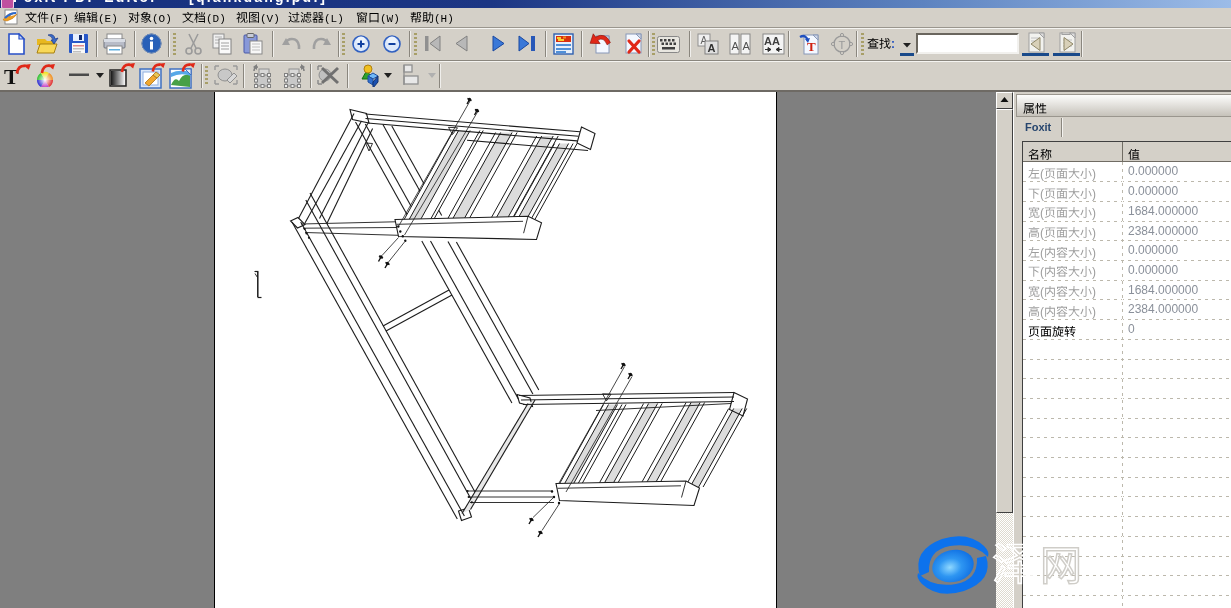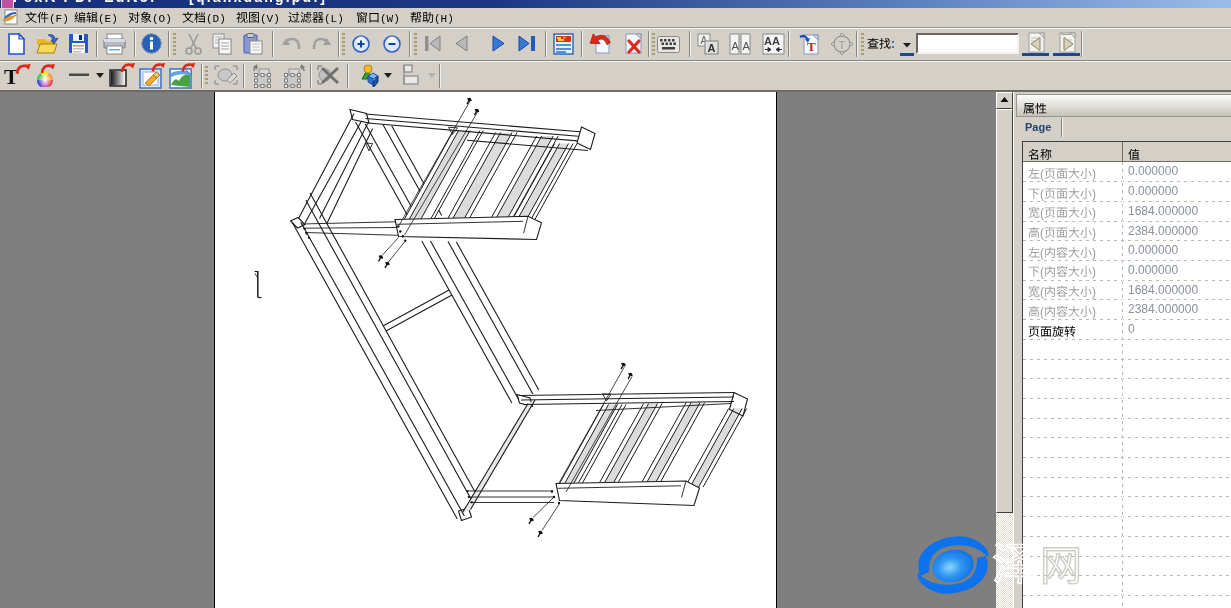--- a/index.html
+++ b/index.html
@@ -589,21 +589,21 @@
         <path d="M7.5 4 l4 5 h-8z" fill="#111"></path>
       </svg></div>
 <div class="abs" style="left:996px;top:109px;width:17px;height:404px;background:#d4d0c8;border-top:1px solid #fff;border-left:1px solid #fff;border-right:1px solid #404040;border-bottom:1px solid #404040;box-sizing:border-box;"></div>
 <div class="abs" style="left:996px;top:513px;width:17px;height:95px;background:repeating-conic-gradient(#ffffff 0% 25%, #dedacf 0% 50%) 0 0/2px 2px;"></div>
 <div class="abs" style="left:1013px;top:92px;width:218px;height:516px;background:#d4d0c8;border-left:1px solid #fff;"></div>
 <div class="abs" style="left:1016px;top:94px;width:215px;height:21px;background:linear-gradient(to bottom,#fdfdfc,#c6c2ba);border:1px solid #9a968e;border-right:none;"></div>
 <div class="abs" style="left:1023px;top:99px;"><svg width="24" height="12" viewBox="0 0 2000 1000" style="vertical-align:-2.2px;">
         <path transform="translate(0,0)" fill="#000" d="M214 84H811V173H214ZM140 24V316C140 476 131 699 32 856C51 863 84 882 98 894C200 730 214 486 214 316V233H886V24ZM360 439H537V510H360ZM605 439H787V510H605ZM668 700 698 744 605 747V670H832V832C832 842 829 846 817 846C805 847 768 847 724 845C731 861 740 882 743 899C806 899 847 899 871 890C896 880 902 865 902 832V616H605V559H858V391H605V332C694 325 778 315 843 303L798 257C678 280 453 293 271 296C278 309 285 331 287 345C366 345 453 342 537 337V391H292V559H537V616H252V901H321V670H537V749L361 755L365 812C463 808 596 801 729 794L755 842L802 824C784 788 746 729 713 686Z"></path>
         <path transform="translate(1000,0)" fill="#000" d="M172 -20V899H247V-20ZM80 170C73 251 55 361 28 428L87 448C113 375 131 260 137 178ZM254 164C283 219 313 292 323 337L379 308C368 266 337 195 307 141ZM334 793V864H949V793H697V542H903V472H697V264H925V192H697V-16H621V192H497C510 143 522 90 532 38L459 26C436 162 396 298 338 385C356 393 390 410 405 420C431 377 454 324 474 264H621V472H409V542H621V793Z"></path>
       </svg></div>
-<div class="abs" style="left:1025px;top:121px;font-size:11px;font-weight:bold;color:#26456e;font-family:'Liberation Sans';">Page</div>
+<div class="abs" style="left:1025px;top:121px;font-size:11px;font-weight:bold;color:#26456e;font-family:'Liberation Sans';">Foxit</div>
 <div class="abs" style="left:1061px;top:118px;width:1px;height:19px;background:#8a867e;"></div>
 <div class="abs" style="left:1062px;top:118px;width:1px;height:19px;background:#f4f3f0;"></div>
 <div class="abs" style="left:1022px;top:141px;width:209px;height:467px;background:#fff;border-left:1.5px solid #404040;border-top:1.5px solid #404040;box-sizing:border-box;overflow:hidden;"></div>
 <div class="abs" style="left:1023px;top:142px;width:208px;height:19px;background:#d4d0c8;border-bottom:1px solid #706c64;"></div>
 <div class="abs" style="left:1028px;top:145px;"><svg width="24" height="12" viewBox="0 0 2000 1000" style="vertical-align:-2.2px;">
         <path transform="translate(0,0)" fill="#000" d="M263 291C314 326 373 374 417 414C300 476 171 521 47 547C61 564 79 596 86 616C141 603 197 587 252 567V899H327V847H773V899H849V480H451C617 391 762 267 844 107L794 76L781 80H427C451 52 473 23 492 -6L406 -23C347 73 233 184 69 261C87 274 111 301 122 319C217 270 296 211 361 149H733C674 237 587 312 487 375C440 334 374 284 321 248ZM773 778H327V549H773Z"></path>
         <path transform="translate(1000,0)" fill="#000" d="M512 370C489 495 449 620 392 700C409 709 440 728 453 739C510 652 555 519 582 383ZM782 380C826 489 868 635 882 729L952 707C936 613 894 471 848 360ZM532 -18C509 110 467 237 408 324V267H279V89C327 77 372 63 409 48L364 -11C292 21 168 50 63 68C71 85 81 110 84 126C124 120 167 113 209 105V267H54V337H200C162 452 94 582 33 653C45 670 63 699 70 717C119 656 169 558 209 458V901H279V450C311 494 349 550 365 579L409 520C390 495 308 404 279 375V337H398L394 343C412 352 444 371 458 382C494 329 527 260 553 183H653V808C653 821 649 825 636 825C623 826 579 826 532 825C543 844 554 876 559 896C621 896 664 894 691 883C718 871 728 850 728 808V183H863C848 219 828 259 810 294L877 310C904 253 934 185 958 123L909 109L898 113H576C586 75 596 36 604 -4Z"></path>
       </svg></div>
 <div class="abs" style="left:1128px;top:145px;"><svg width="12" height="12" viewBox="0 0 1000 1000" style="vertical-align:-2.2px;">
         <path transform="translate(0,0)" fill="#000" d="M599 -20C596 10 591 46 586 82H329V149H574C568 183 562 215 555 242H382V806H286V871H958V806H869V242H623C631 215 639 183 646 149H928V82H661L679 -15ZM450 806V723H799V806ZM450 441H799V527H450ZM450 385V301H799V385ZM450 581H799V668H450ZM264 -19C211 133 124 282 32 380C45 398 66 437 74 454C103 422 132 385 159 345V900H229V231C269 159 304 81 333 3Z"></path>

